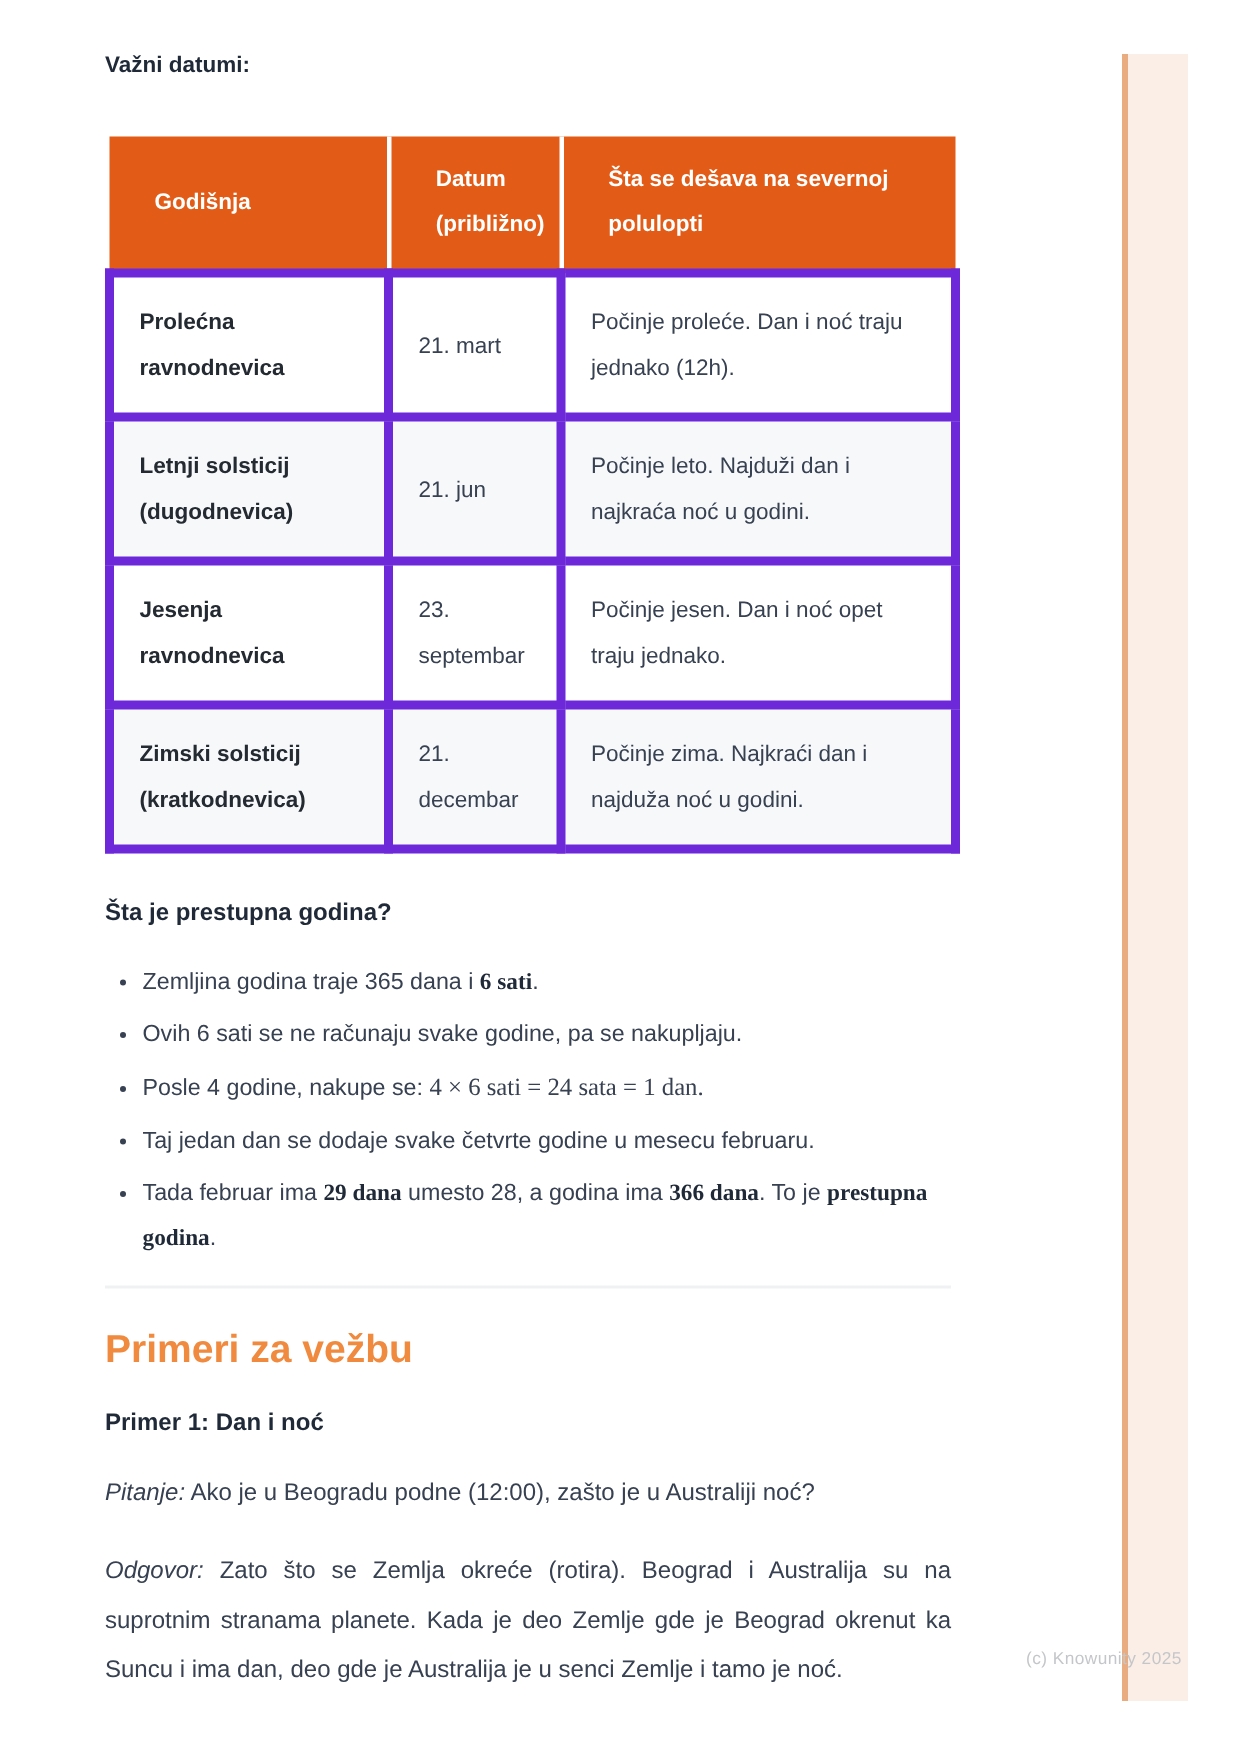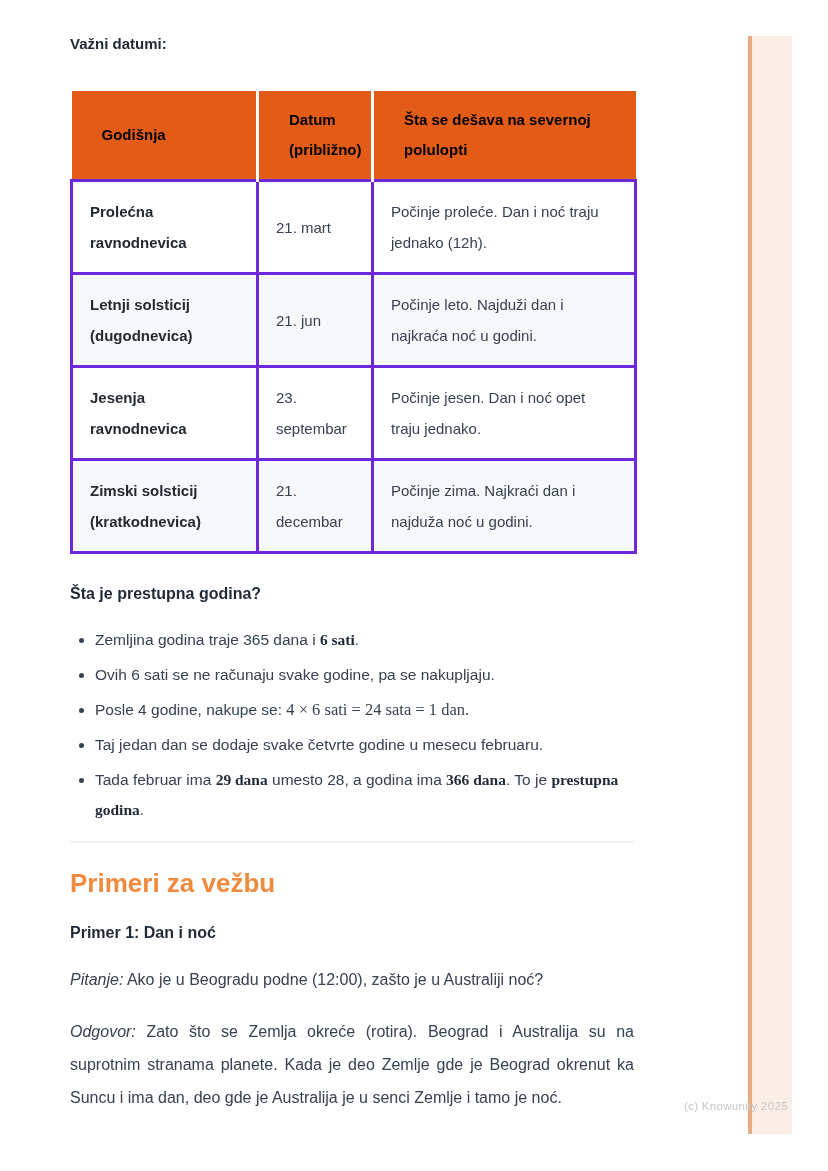--- a/index.html
+++ b/index.html
@@ -28,32 +28,32 @@
     width: 564px;
     table-layout: fixed;
     border-collapse: collapse;
     font-size: 15px;
   }
   table.dates col.c1 { width: 186px; }
   table.dates col.c2 { width: 115px; }
   table.dates col.c3 { width: 263px; }
   table.dates thead th {
     background: #E35C17;
-    color: #000000;
+    color: #ffffff;
     font-weight: 600;
     text-align: left;
     vertical-align: middle;
     padding: 14px 30px;
     height: 52px;
     line-height: 30px;
     border-left: 3px solid #ffffff;
   }
   table.dates thead th:first-child { border-left: none; }
   table.dates tbody td {
-    border: 3px solid #6d28d9;
+    border: 6px solid #6d28d9;
     padding: 14px 17px;
     height: 51px;
     vertical-align: middle;
     line-height: 31px;
     background: #ffffff;
   }
   table.dates tbody tr:nth-child(even) td { background: #F7F8FA; }
   table.dates tbody td.ev {
     font-weight: bold;
     color: #242A31;

